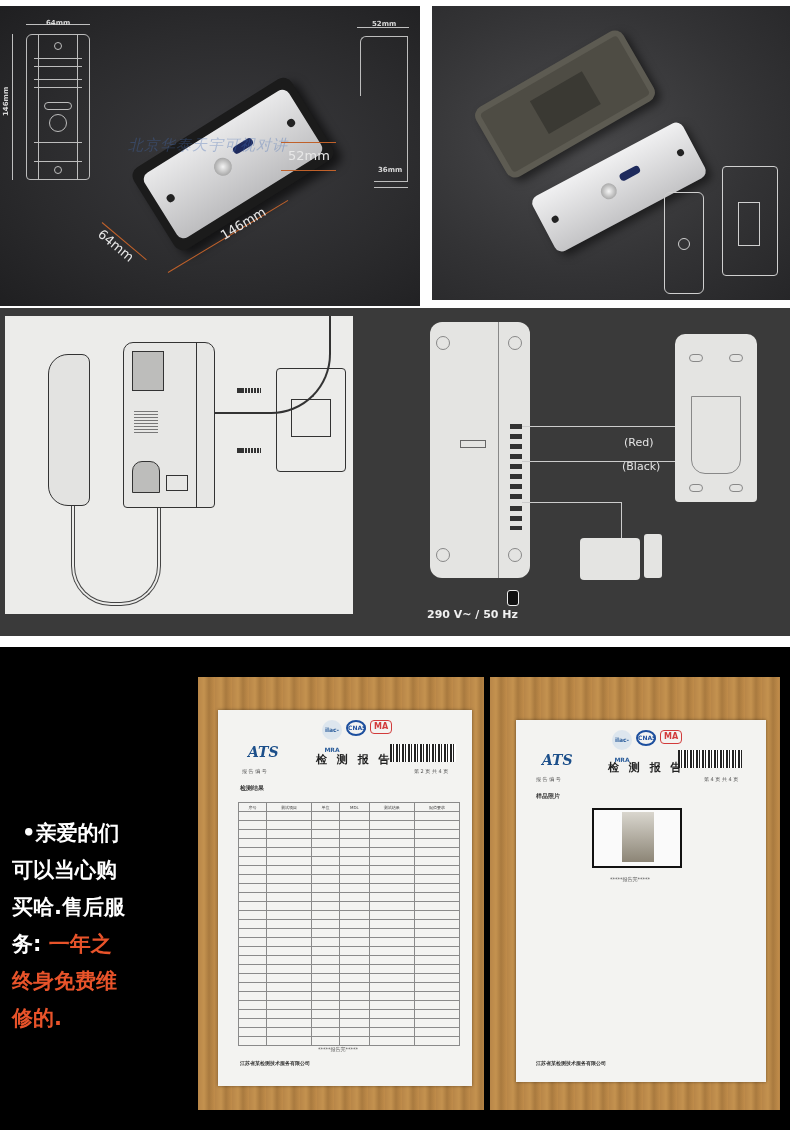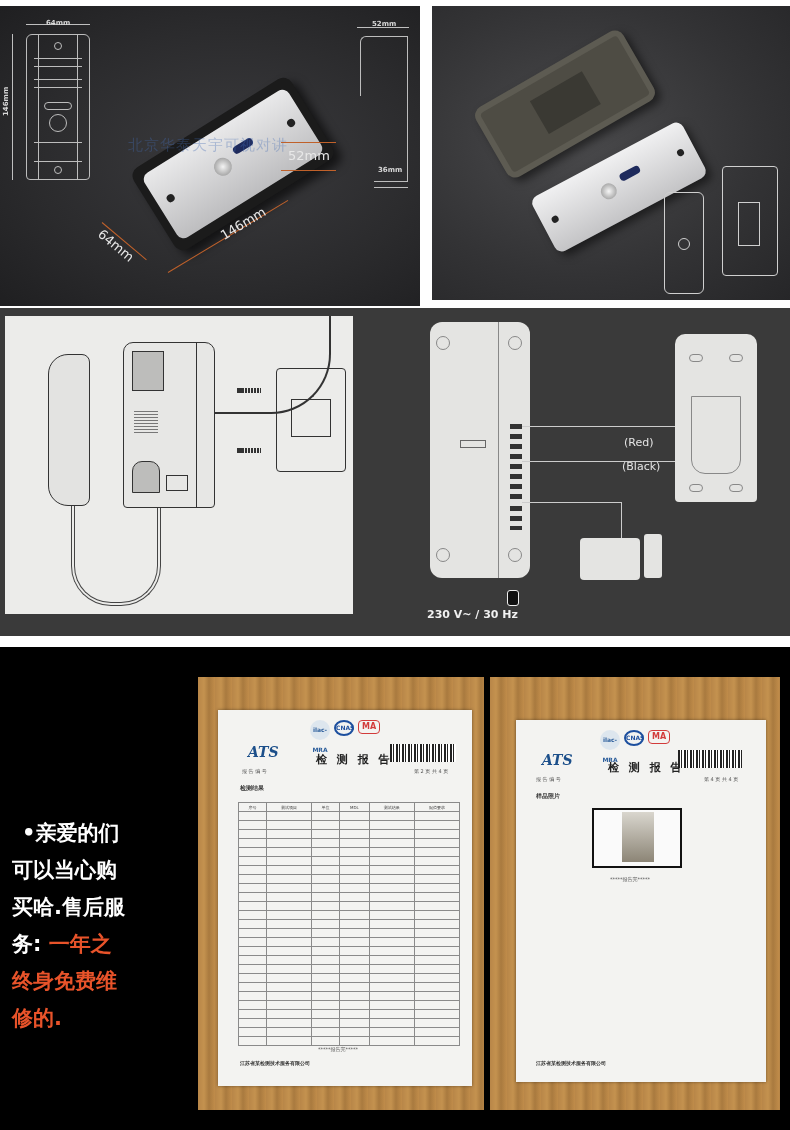--- a/index.html
+++ b/index.html
@@ -9,21 +9,21 @@
     .panel { position: absolute; overflow: hidden; }
 
     
     #p-dim { left: 0; top: 6px; width: 420px; height: 300px;
       background: radial-gradient(ellipse at 55% 50%, #3b3b3e 0%, #2b2b2d 60%, #1f1f21 100%); }
     .dim-label { position: absolute; color: #e8e8e8; font-family: "DejaVu Sans", sans-serif; }
     .dim-small { font-size: 7px; font-weight: bold; color: #d8d8d8; }
     .outline { position: absolute; border: 1px solid #bdbdbd; }
     .wire-line { position: absolute; background: #bfbfbf; }
     .orange-line { position: absolute; background: #c0612a; height: 2px; transform-origin: left center; }
-    .watermark { position: absolute; left: 128px; top: 130px; font-size: 15px; color: rgba(70,110,180,0.35); letter-spacing: 1px; }
+    .watermark { position: absolute; left: 128px; top: 130px; font-size: 15px; color: rgba(70,110,180,0.35); letter-spacing: 1px; font-style: italic; }
 
     
     #p-exp { left: 432px; top: 6px; width: 358px; height: 294px;
       background: radial-gradient(ellipse at 40% 45%, #4a4a4c 0%, #333335 60%, #262628 100%); }
 
     
     #p-install { left: 0; top: 308px; width: 790px; height: 328px; background: #3a3a3a; }
     #install-left { position: absolute; left: 5px; top: 8px; width: 348px; height: 298px; background: #ececea; }
     .wire-label { position: absolute; color: #e4e4e4; font-size: 11px; }
     .volt-label { position: absolute; color: #f0f0f0; font-size: 11px; font-weight: bold; }
@@ -38,21 +38,21 @@
     .promo-white { color: #ffffff; }
     .promo-red { color: #e8532a; }
 
     .photo { position: absolute; top: 30px; height: 433px;
       background: repeating-linear-gradient(90deg, #b88648 0px, #c4924f 6px, #a97a3f 11px, #c08c4a 17px); }
     .paper { position: absolute; background: #f3f3f1; box-shadow: 0 0 3px rgba(0,0,0,0.4); }
     .doc-title { position: absolute; font-family: "DejaVu Serif", serif; font-size: 11px; font-weight: bold; color: #222; letter-spacing: 3px; }
     .ats-logo { position: absolute; font-family: "DejaVu Serif", serif; font-weight: bold; font-style: italic; font-size: 14px; color: #1c4f8a; }
     .barcode { position: absolute; height: 18px;
       background: repeating-linear-gradient(90deg, #222 0 2px, #fff 2px 3px, #222 3px 4px, #fff 4px 6px); }
-    .cert-logo { position: absolute; font-size: 6px; font-weight: bold; text-align: center; }
+    .cert-logo { position: absolute; font-size: 6px; font-weight: bold; text-align: center; margin-left: 12px; }
     .tiny-text { position: absolute; font-size: 5px; color: #555; white-space: nowrap; }
     .section-head { position: absolute; font-size: 6px; font-weight: bold; color: #333; }
     .report-table { position: absolute; border-collapse: collapse; font-size: 4px; color: #444; }
     .report-table td { border: 0.5px solid #8a8a8a; height: 9px; padding: 0 2px; text-align: center; }
   </style>
 </head>
 <body>
 
 <div class="panel" id="p-dim">
 
@@ -157,21 +157,21 @@
       <div style="position:absolute;left:14px;top:20px;width:14px;height:8px;border:1px solid #888;border-radius:4px;"></div>
       <div style="position:absolute;left:54px;top:20px;width:14px;height:8px;border:1px solid #888;border-radius:4px;"></div>
       <div style="position:absolute;left:16px;top:62px;width:50px;height:78px;border:1px solid #888;border-radius:0 0 14px 14px;"></div>
       <div style="position:absolute;left:14px;top:150px;width:14px;height:8px;border:1px solid #888;border-radius:4px;"></div>
       <div style="position:absolute;left:54px;top:150px;width:14px;height:8px;border:1px solid #888;border-radius:4px;"></div>
     </div>
     <div style="position:absolute;left:580px;top:230px;width:60px;height:42px;background:#e4e4e2;border-radius:4px;">
       <div style="position:absolute;left:64px;top:-4px;width:18px;height:44px;background:#e4e4e2;border-radius:3px;"></div>
     </div>
     <div style="position:absolute;left:507px;top:282px;width:12px;height:16px;background:#111;border:1px solid #eee;border-radius:3px;"></div>
-    <span class="volt-label" style="left:427px;top:300px;">230 V~ / 30 Hz</span>
+    <span class="volt-label" style="left:427px;top:300px;">290 V~ / 50 Hz</span>
   </div>
 </div>
 
 <div class="panel" id="p-report">
 
   <div id="promo">
     <div class="promo-white"><span style="margin-left:10px;">•</span><span>亲爱的们</span></div>
     <div class="promo-white">可以当心购</div>
     <div class="promo-white">买哈.售后服</div>
     <div><span class="promo-white">务: </span><span class="promo-red">一年之</span></div>

